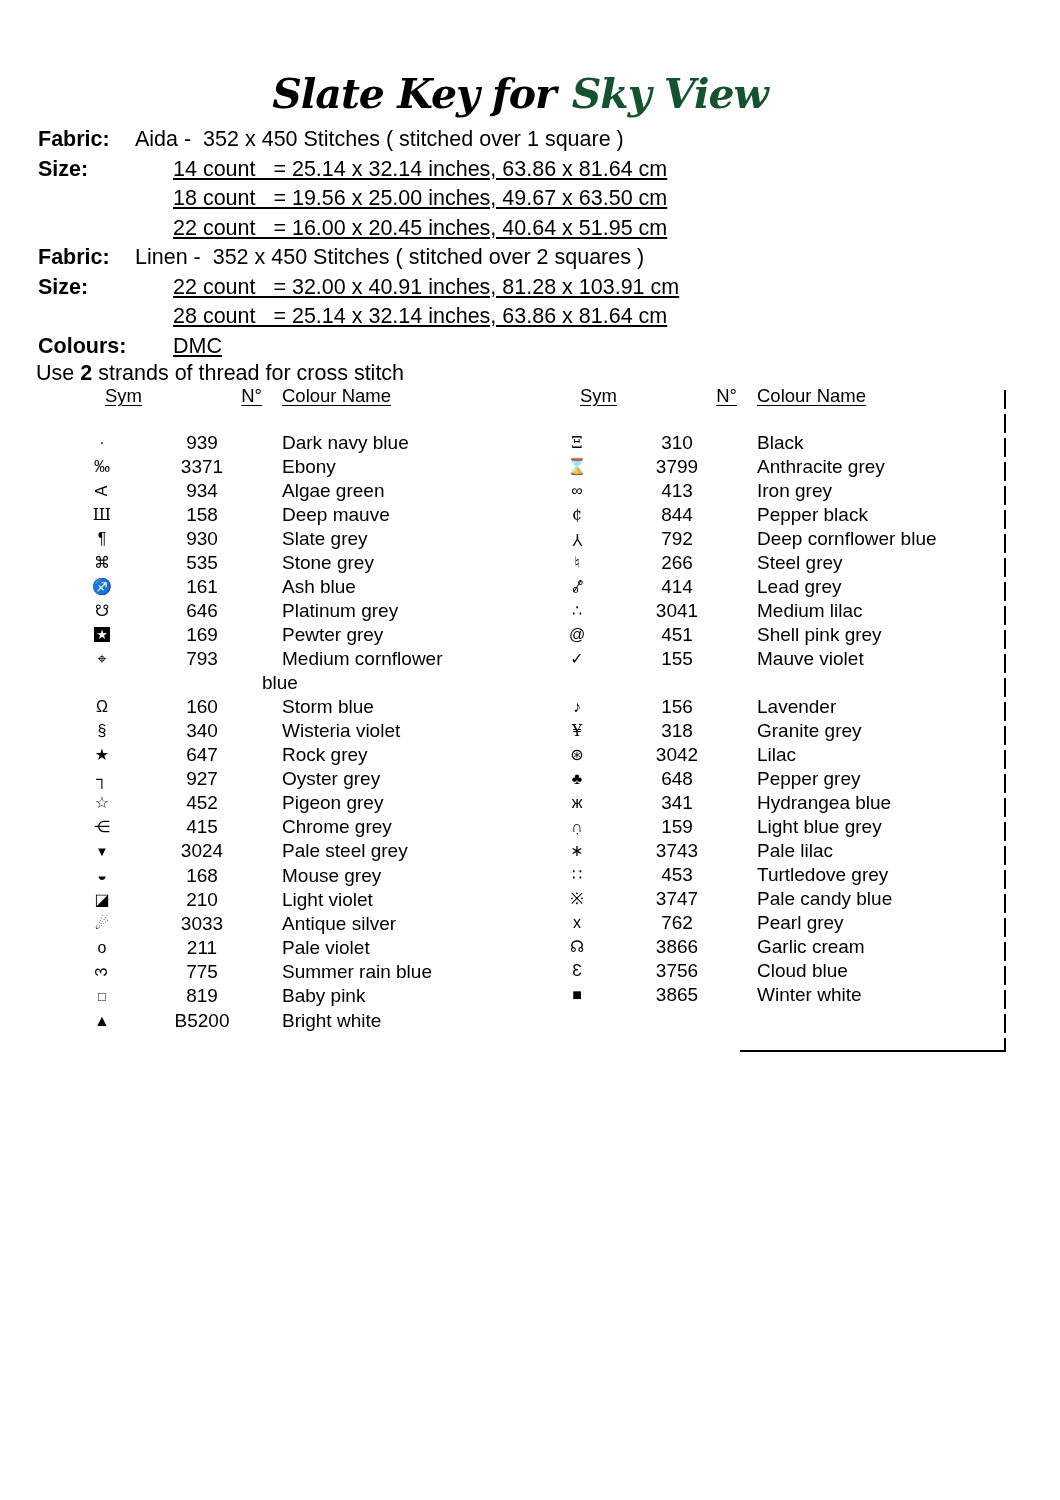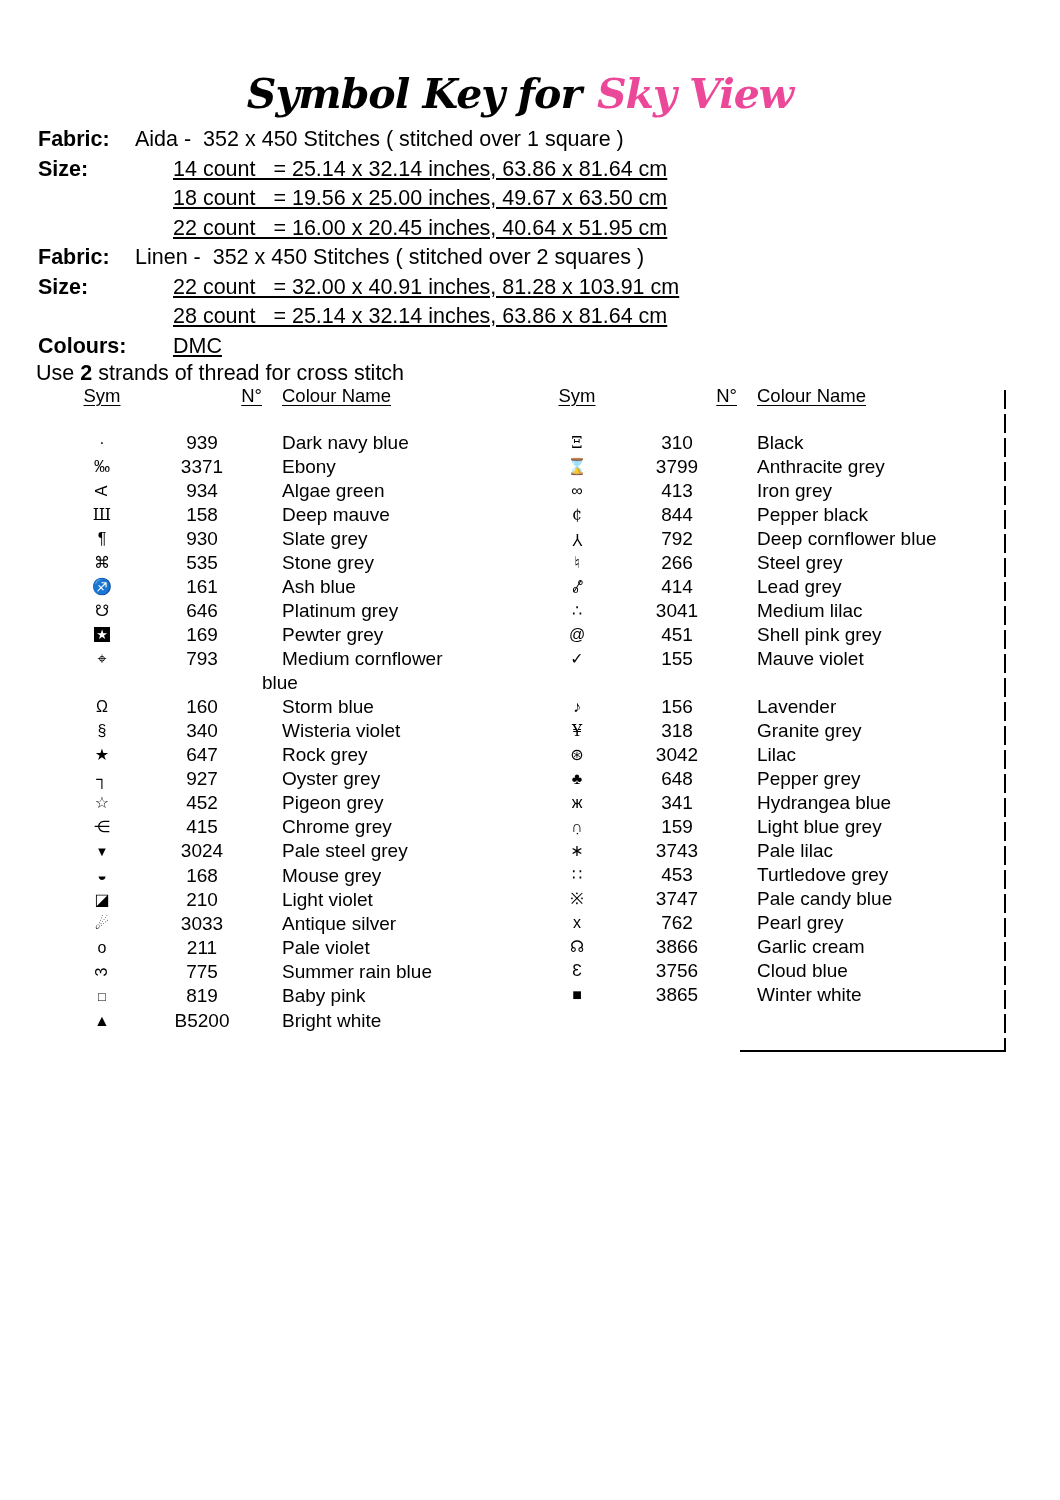--- a/index.html
+++ b/index.html
@@ -6,37 +6,37 @@
   body {
     width:1060px; height:1500px; background:#ffffff; color:#000;
     font-family:"Liberation Sans", sans-serif; position:relative; overflow:hidden;
   }
   
   .title {
     position:absolute; top:70px; left:0; width:1040px; text-align:center;
     font-family:"DejaVu Serif", serif; font-style:italic; font-weight:bold;
     font-size:41px; letter-spacing:-1px; white-space:nowrap;
   }
-  .title-blue { color:#ec4899; margin-left:16px; }
+  .title-blue { color:#14532d; margin-left:16px; }
   
   .info { position:absolute; top:125px; left:38px; font-size:21.5px; line-height:29.5px; }
   .info-line { display:flex; }
   .info-label { font-weight:bold; width:97px; flex:none; }
   .info-value { white-space:pre; }
   .info-line.indent .info-value { padding-left:38px;text-decoration:underline; }
   .strands { position:absolute; top:361px; left:36px; font-size:21.5px; }
   .strands b { font-weight:bold; }
   
   .col { position:absolute; top:385px; }
   .col-left  { left:62px;  width:440px; }
   .col-right { left:537px; width:460px; }
   .thead, .trow { display:grid; grid-template-columns:80px 120px auto; }
   .thead { font-size:18.5px; line-height:22px; margin-bottom:24px; }
   .thead span { text-decoration:underline; text-underline-offset:3px; }
-  .th-sym { text-align:center; }
+  .th-sym { text-align:right; }
   .th-num { text-align:right; }
   .th-name { padding-left:20px; }
   .trow { min-height:24px; line-height:24px; font-size:19px; }
   .tsym { text-align:center; font-size:16px; }
   .tnum { text-align:center; font-size:19px; }
   .tname { text-indent:20px; }
   .col-left .tname { width:208px; }
   
   .rot90ccw { display:inline-block; transform:rotate(-90deg); }
   .rot180   { display:inline-block; transform:rotate(180deg); }
@@ -49,21 +49,21 @@
   .border-right {
     position:absolute; left:1004px; top:390px; width:2px; height:662px;
     background:repeating-linear-gradient(to bottom, #000 0 19px, #fff 19px 24px);
   }
   .border-bottom { position:absolute; left:740px; top:1050px; width:266px; height:2px; background:#000; }
 </style>
 </head>
 <body>
 
 <div class="title">
-  <span>Symbol Key for</span><span class="title-blue">Sky View</span>
+  <span>Slate Key for</span><span class="title-blue">Sky View</span>
 </div>
 
 <div class="info" id="info-block">
   <div class="info-line">
     <span class="info-label">Fabric:</span>
     <span class="info-value">Aida -  352 x 450 Stitches ( stitched over 1 square )</span>
   </div>
 
   <div class="info-line indent">
     <span class="info-label">Size:</span>

